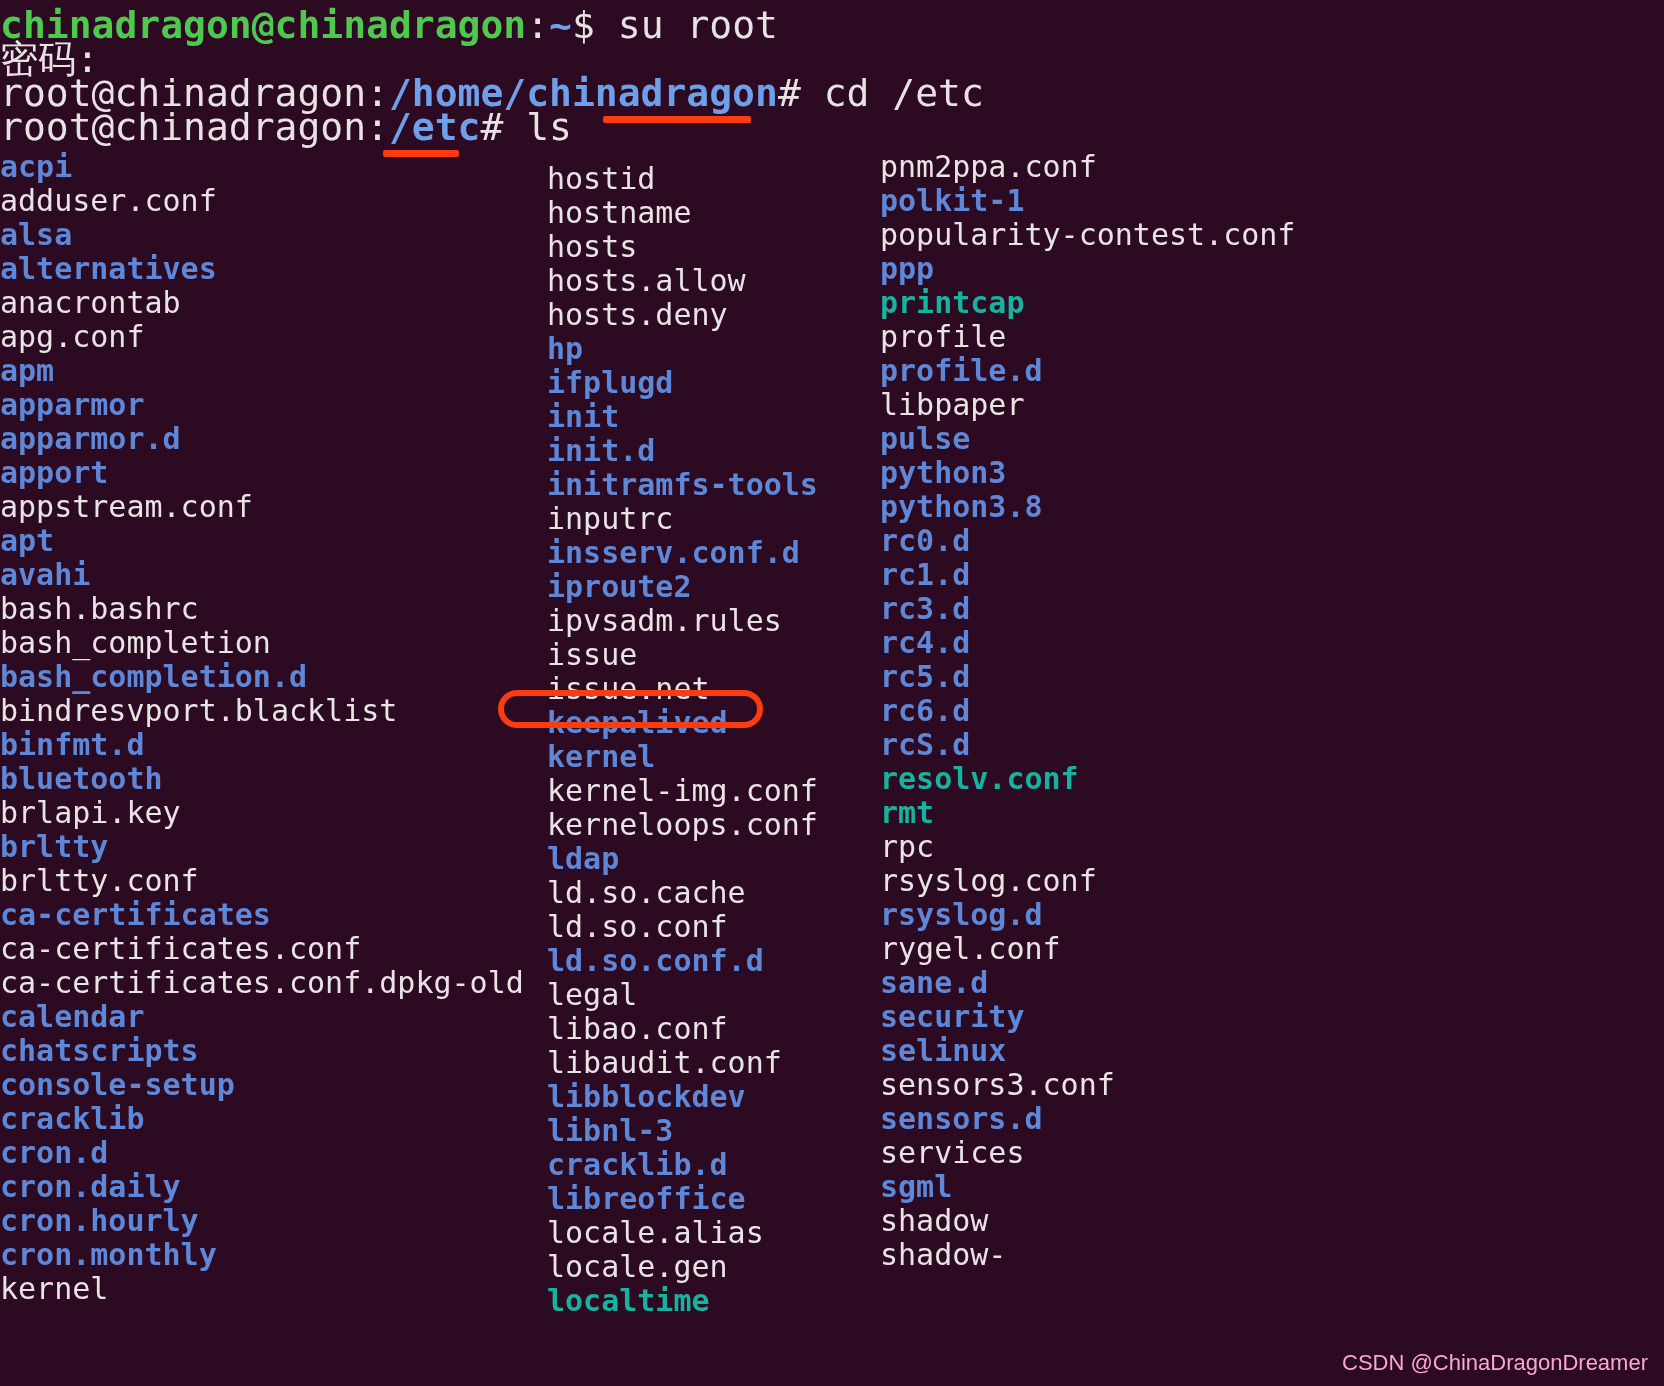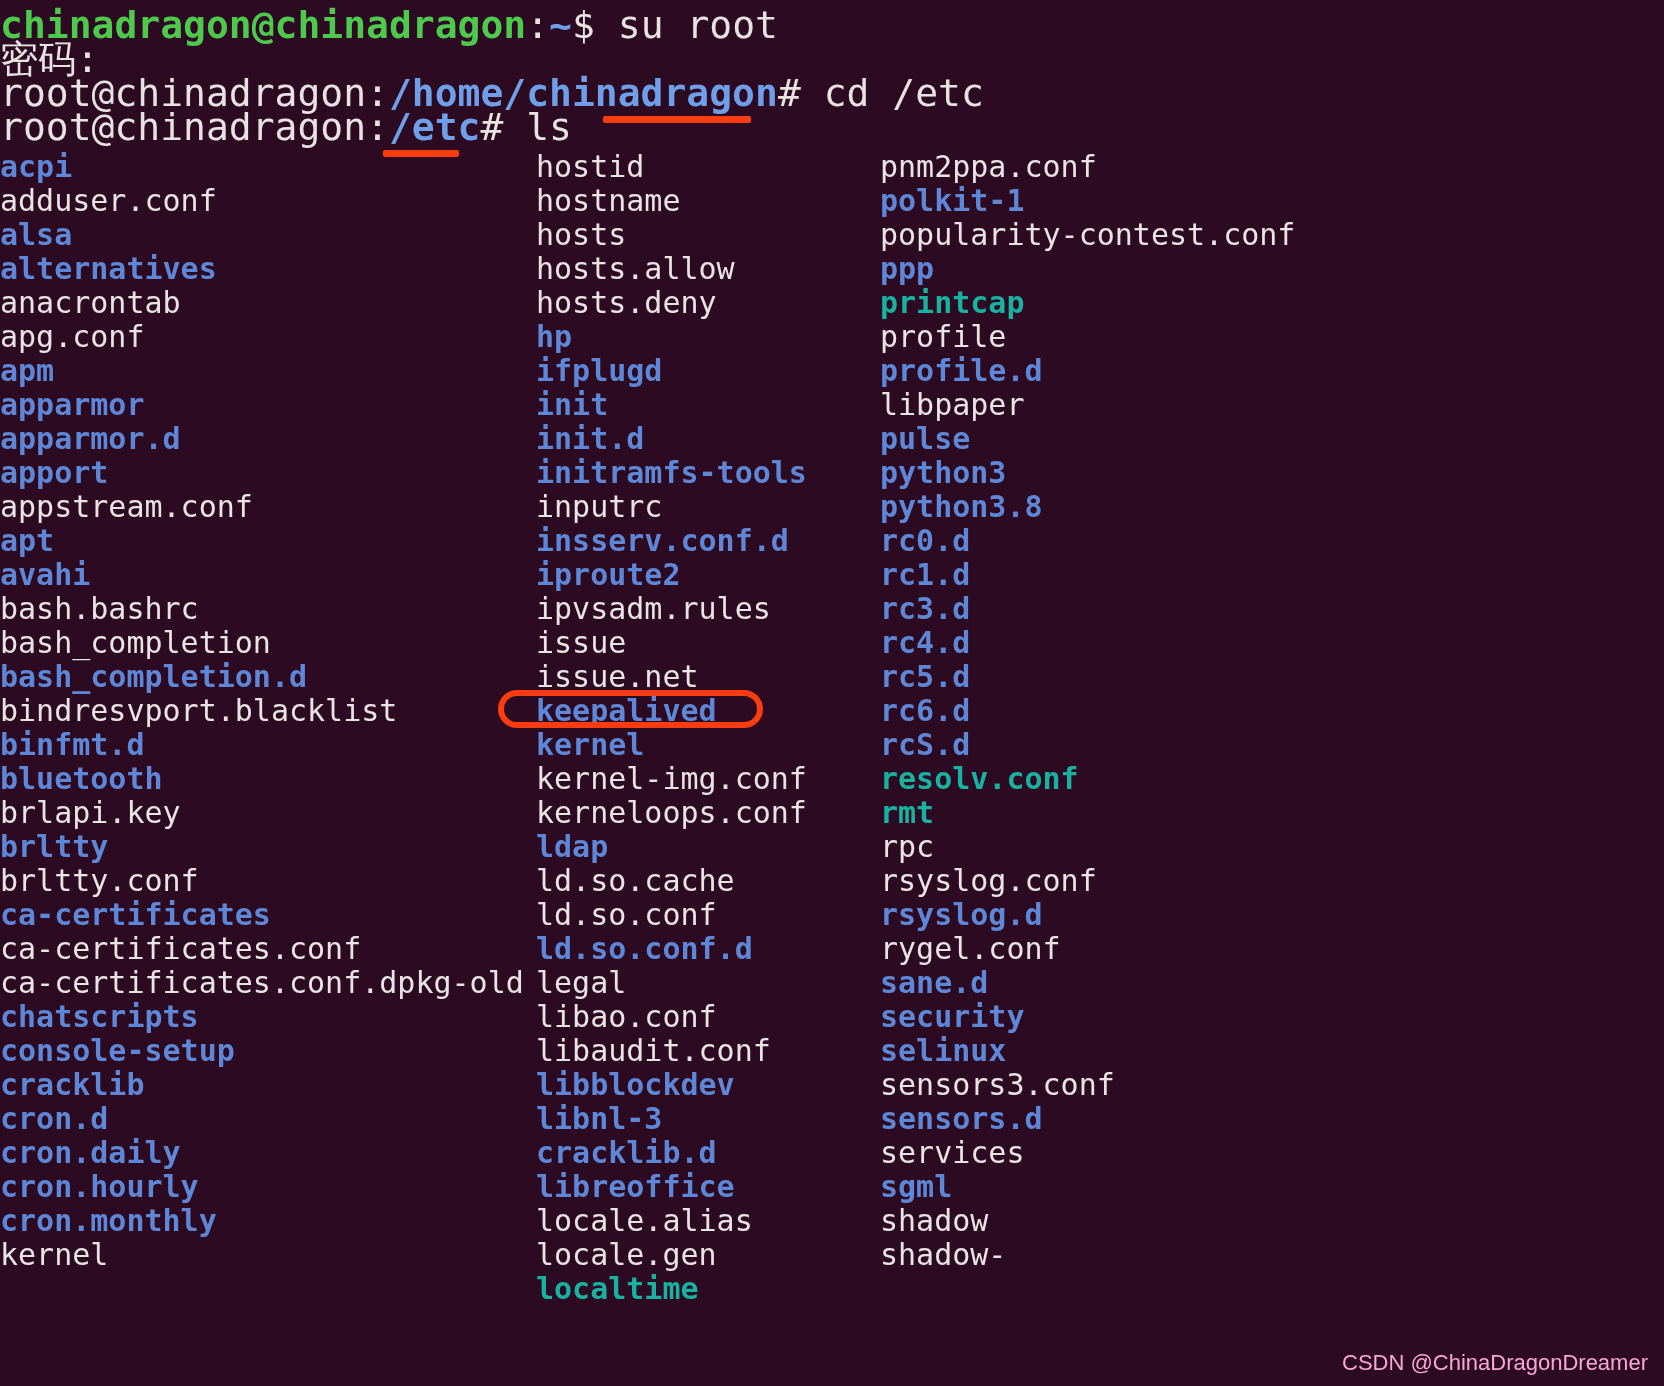--- a/index.html
+++ b/index.html
@@ -51,21 +51,21 @@
     left: 0;
     top: 150px;
     width: 1664px;
     height: 1236px;
   }
   .col {
     position: absolute;
     top: 0;
   }
   .col1 { left: 0px; }
-  .col2 { left: 536px; }
+  .col2 { left: 547px; margin-top: 12px; }
   .col3 { left: 880px; }
 
   .entry {
     font-size: 30px;
     line-height: 34px;
     white-space: pre;
     height: 34px;
   }
   .t-dir  { color: #5f87d7; font-weight: bold; }
   .t-file { color: #e9e4e4; }
@@ -127,20 +127,21 @@
         <div class="entry t-dir">bash_completion.d</div>
         <div class="entry t-file">bindresvport.blacklist</div>
         <div class="entry t-dir">binfmt.d</div>
         <div class="entry t-dir">bluetooth</div>
         <div class="entry t-file">brlapi.key</div>
         <div class="entry t-dir">brltty</div>
         <div class="entry t-file">brltty.conf</div>
         <div class="entry t-dir">ca-certificates</div>
         <div class="entry t-file">ca-certificates.conf</div>
         <div class="entry t-file">ca-certificates.conf.dpkg-old</div>
+        <div class="entry t-dir">calendar</div>
         <div class="entry t-dir">chatscripts</div>
         <div class="entry t-dir">console-setup</div>
         <div class="entry t-dir">cracklib</div>
         <div class="entry t-dir">cron.d</div>
         <div class="entry t-dir">cron.daily</div>
         <div class="entry t-dir">cron.hourly</div>
         <div class="entry t-dir">cron.monthly</div>
         <div class="entry t-file">kernel</div>
       </div>
       <div class="col col2">

